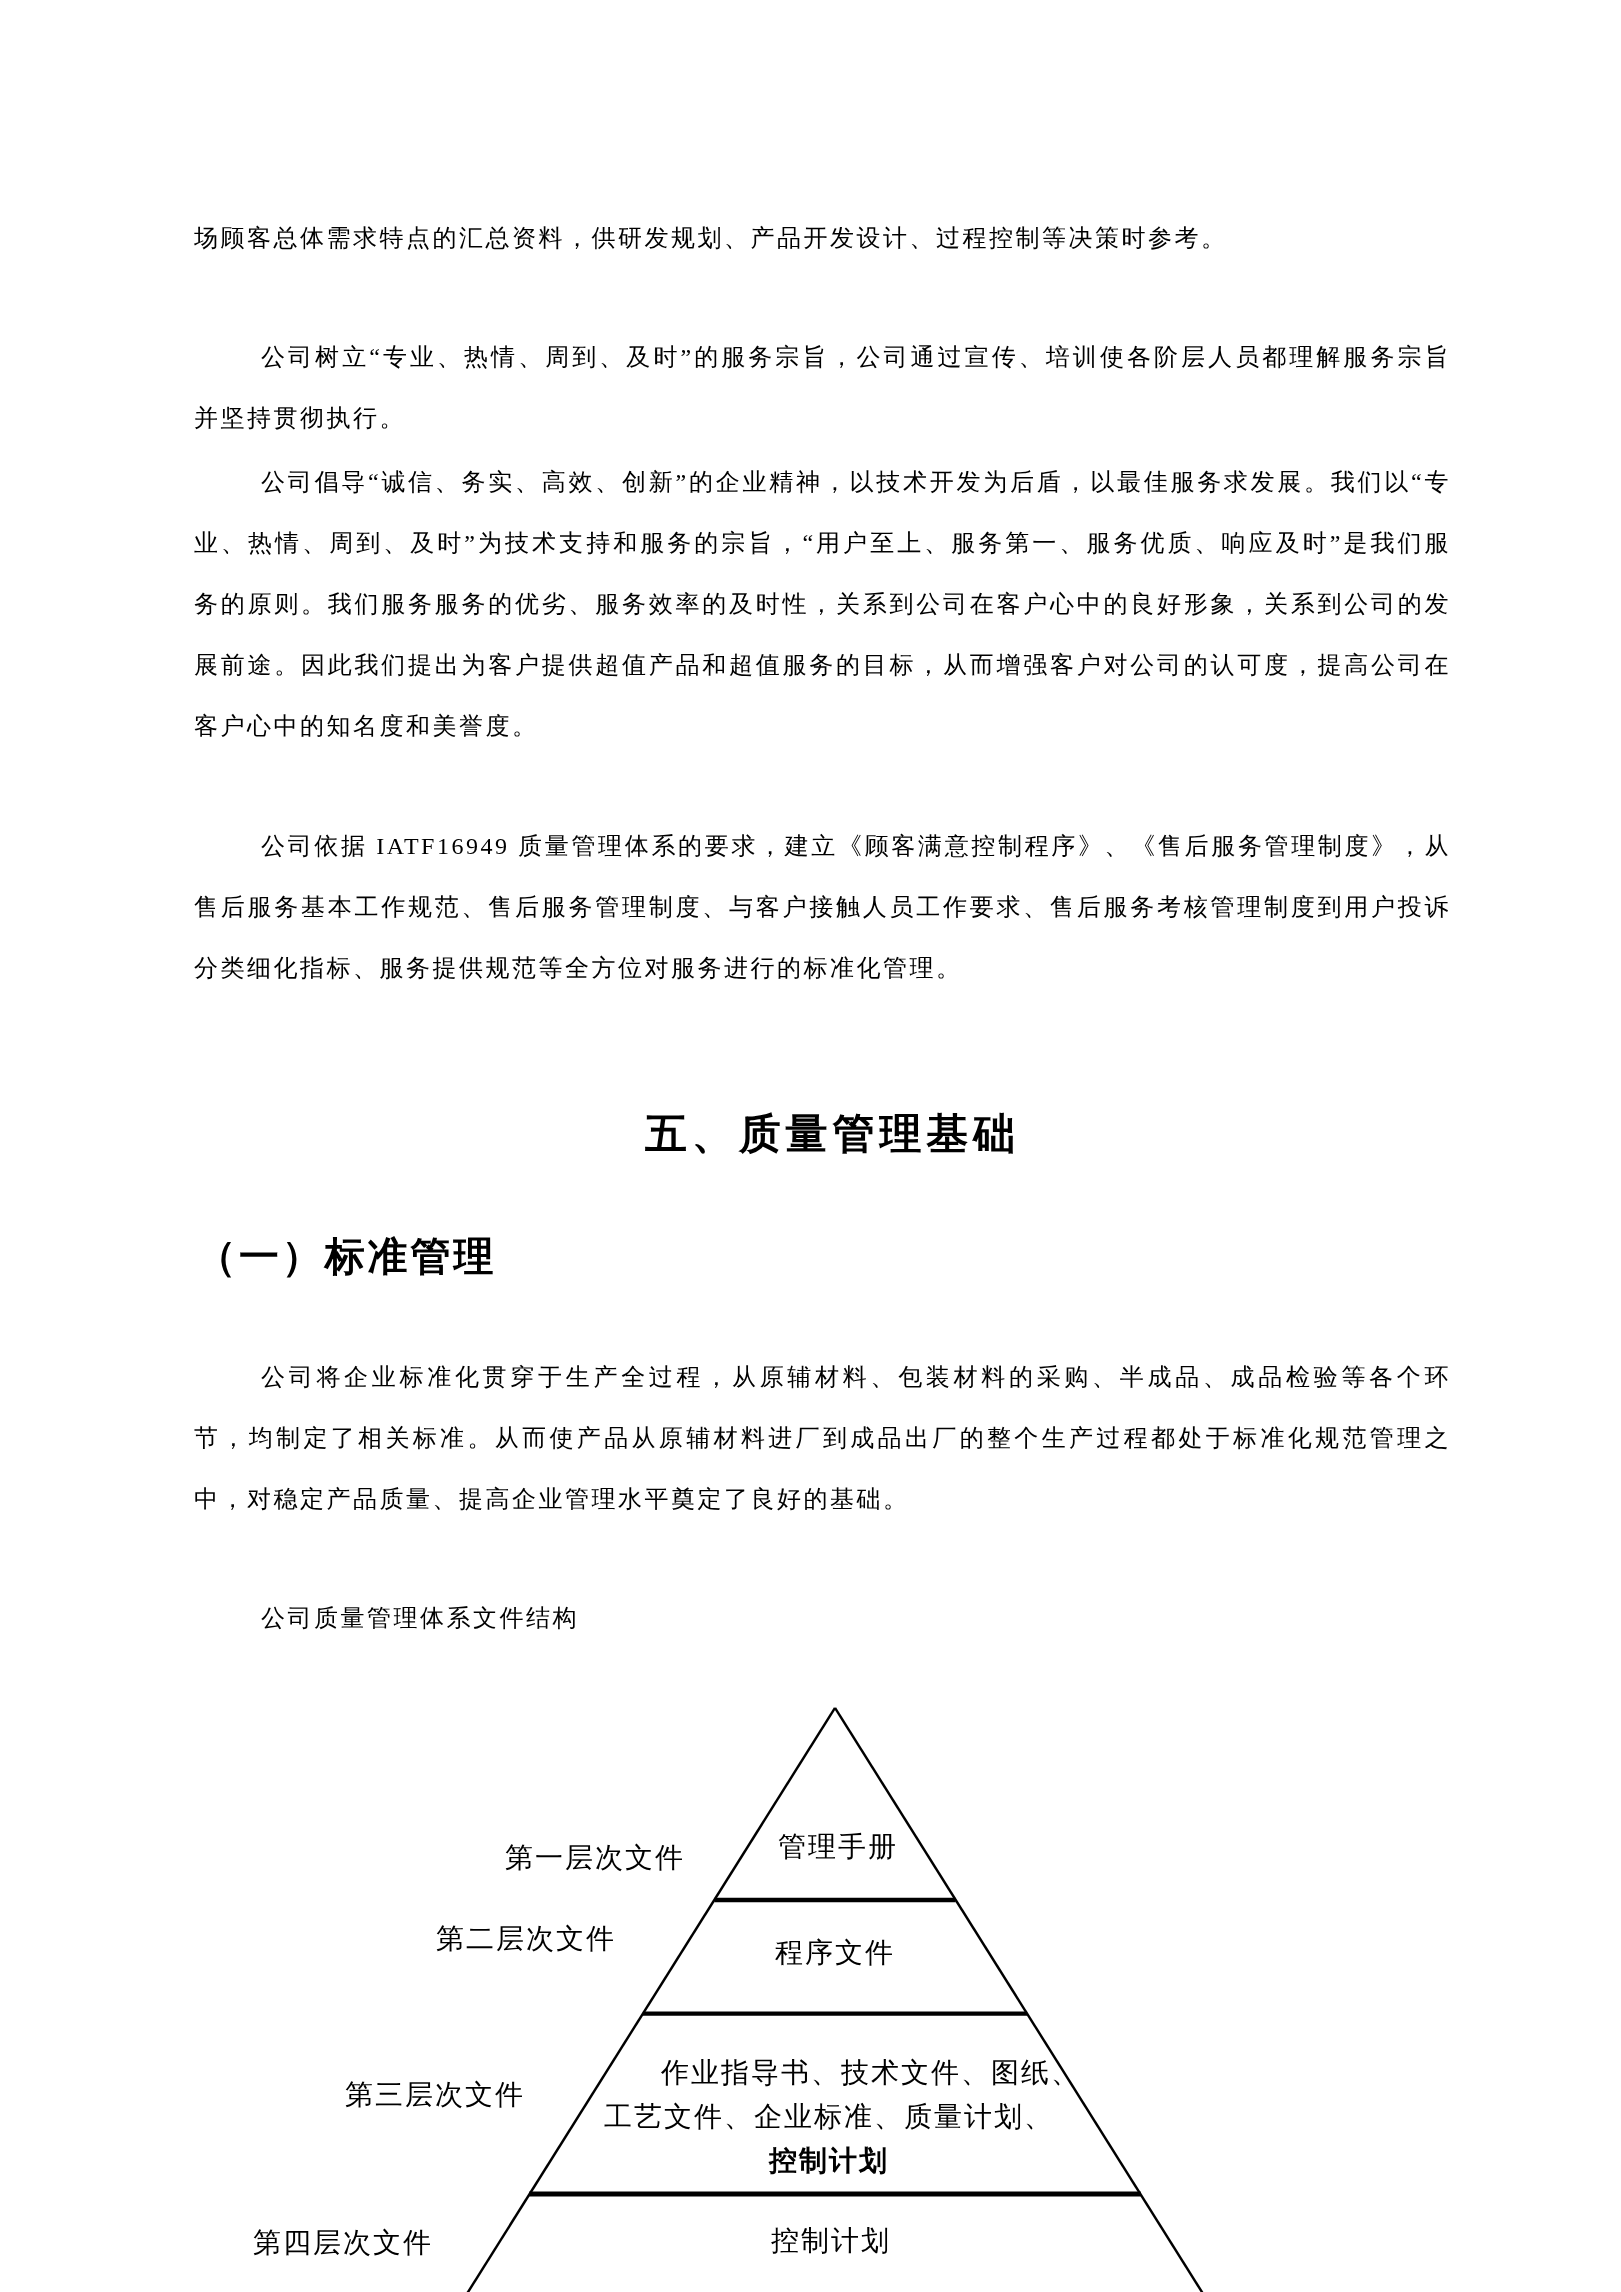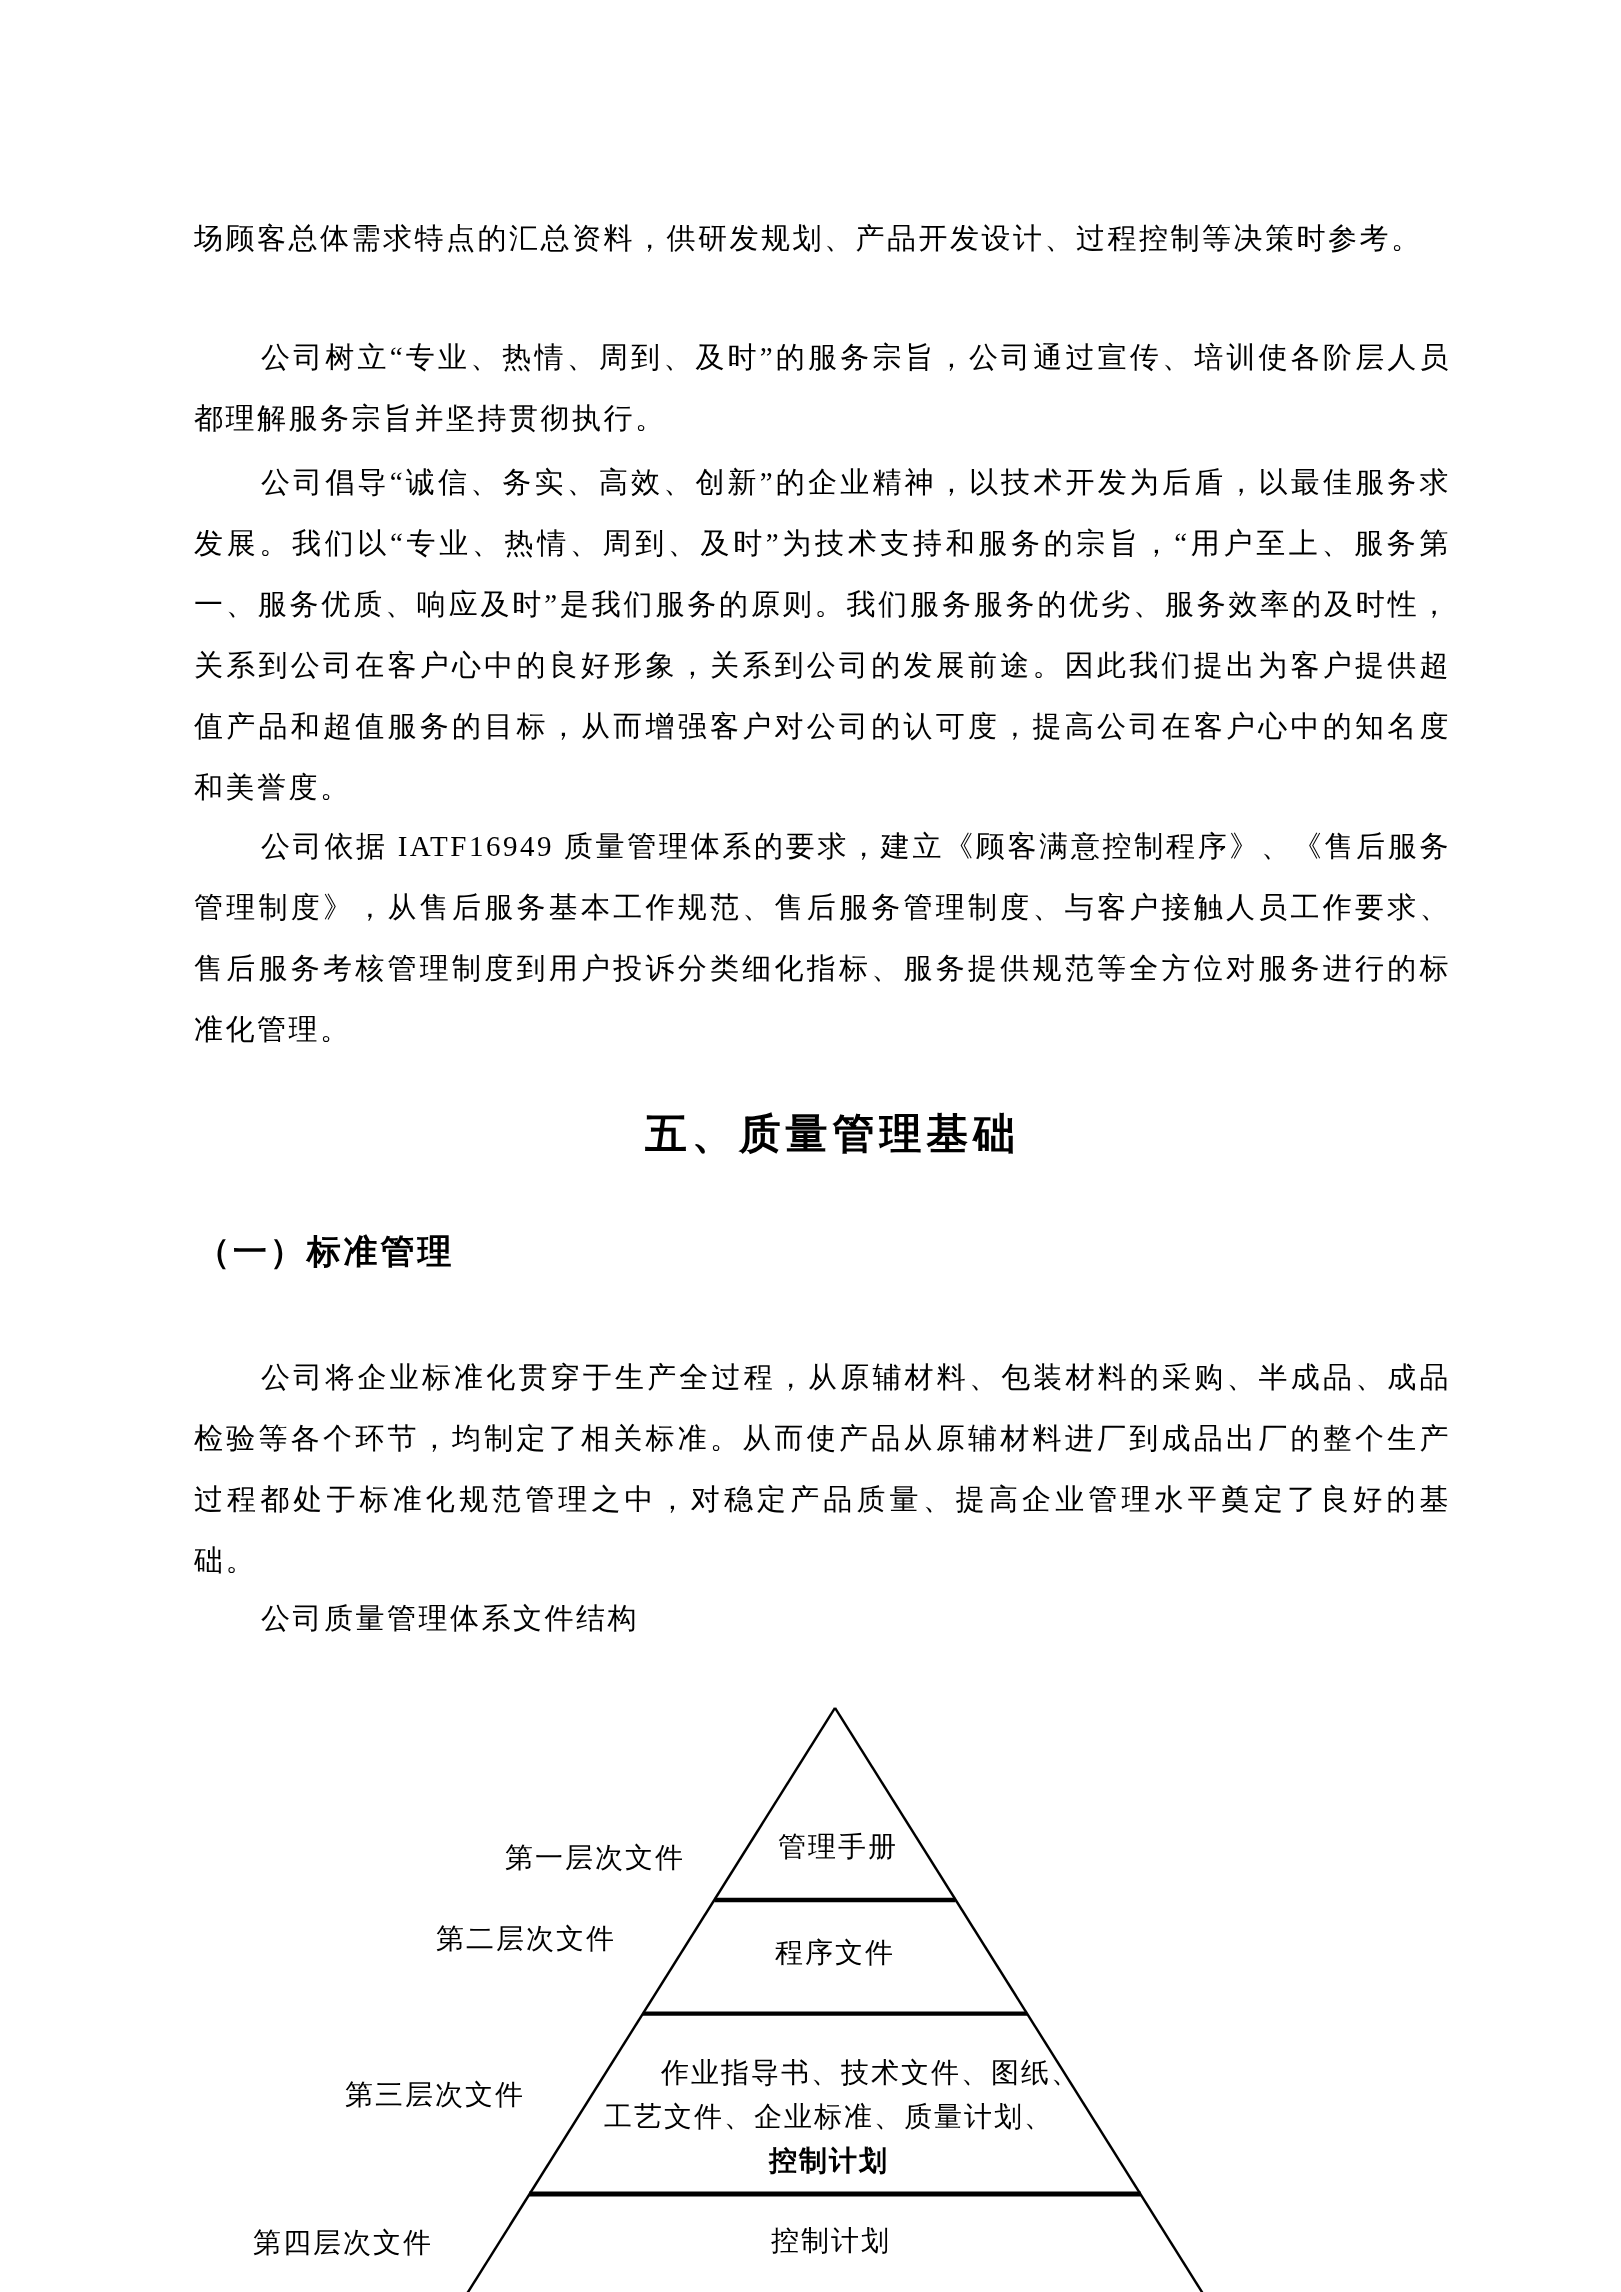--- a/index.html
+++ b/index.html
@@ -8,42 +8,42 @@
     position: relative;
     background: #ffffff;
     color: #000000;
     font-family: "Liberation Serif", "DejaVu Serif", serif;
     overflow: hidden;
   }
   .para {
     position: absolute;
     left: 194px;
     width: 1257px;
-    font-size: 29px;
+    font-size: 24px;
     line-height: 61px;
     letter-spacing: 2.5px;
     text-align: justify;
   }
   .indent { text-indent: 67px; }
   .doc-heading {
     position: absolute;
     left: 204px; top: 1106px;
     width: 1257px;
     text-align: center;
     font-family: "Liberation Sans", "DejaVu Sans", sans-serif;
     font-weight: bold;
     font-size: 42px;
     letter-spacing: 4.9px;
   }
   .doc-subheading {
     position: absolute;
     left: 196px; top: 1229px;
     font-family: "Liberation Sans", "DejaVu Sans", sans-serif;
     font-weight: bold;
-    font-size: 34px;
+    font-size: 40px;
     letter-spacing: 2.9px;
   }
   .pyramid-svg {
     position: absolute;
     left: 0; top: 1647px;
     width: 1621px; height: 646px;
   }
   .pyr-text {
     position: absolute;
     transform: translate(-50%, -50%);

